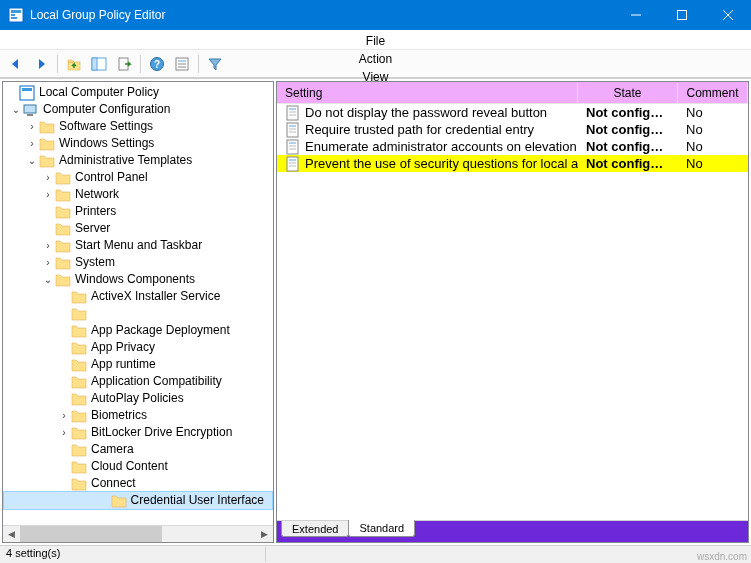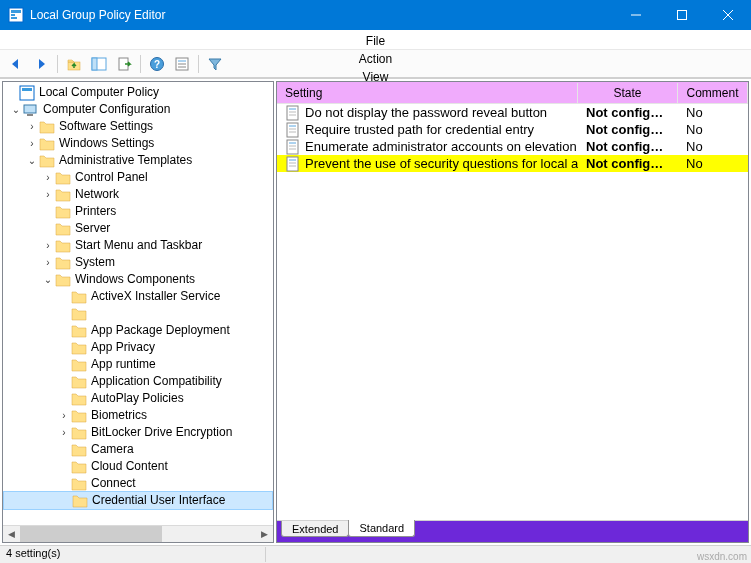--- a/index.html
+++ b/index.html
@@ -17,21 +17,21 @@
 .toolbar { height: 28px; background: #fbfbfb; border-bottom: 1px solid #d0d0d0; display: flex; align-items: center; padding: 0 4px; gap: 1px; }
 .toolbar .tbtn { width: 24px; height: 22px; display: flex; align-items: center; justify-content: center; border: 1px solid transparent; cursor: pointer; }
 .toolbar .sep { width: 1px; height: 18px; background: #d0d0d0; margin: 0 3px; }
 
 .content { display: flex; height: calc(100% - 30px - 20px - 28px - 18px); border-top: 1px solid #d0d0d0; }
 .panel-l { width: 272px; border: 1px solid #828790; margin: 2px 1px 2px 2px; display: flex; flex-direction: column; background: #fff; overflow: hidden; }
 .panel-r { flex: 1; border: 1px solid #828790; margin: 2px 2px 2px 1px; display: flex; flex-direction: column; background: #fff; overflow: hidden; position: relative; }
 
 .tree { flex: 1; overflow: auto; padding: 2px 0; font-size: 12px; line-height: 17px; white-space: nowrap; }
 .tree-row { display: flex; align-items: center; height: 17px; cursor: default; padding-right: 8px; }
-.tree-row.selected { background: #cce8ff; border: 1px solid #99d1ff; margin: -1px 0; height: 19px; }
+.tree-row.selected { background: #cce8ff; border: 1px solid #99d1ff; margin: -1px 0; height: 19px; justify-content: flex-end; }
 .twisty { width: 14px; display: inline-flex; justify-content: center; color: #404040; font-size: 10px; }
 .twisty.none { visibility: hidden; }
 .ticon { width: 16px; height: 16px; margin-right: 4px; flex-shrink: 0; }
 .folder { fill: #ffe08a; stroke: #d9a63e; stroke-width: 0.5; }
 
 .scroll-h { height: 17px; background: #f0f0f0; border-top: 1px solid #dadada; display: flex; align-items: center; }
 .scroll-h .sbtn { width: 17px; height: 17px; background: #f0f0f0; display: flex; align-items: center; justify-content: center; font-size: 9px; color: #606060; cursor: pointer; }
 .scroll-h .track { flex: 1; height: 17px; position: relative; }
 .scroll-h .thumb { position: absolute; left: 0; width: 60%; height: 100%; background: #cdcdcd; }
 

